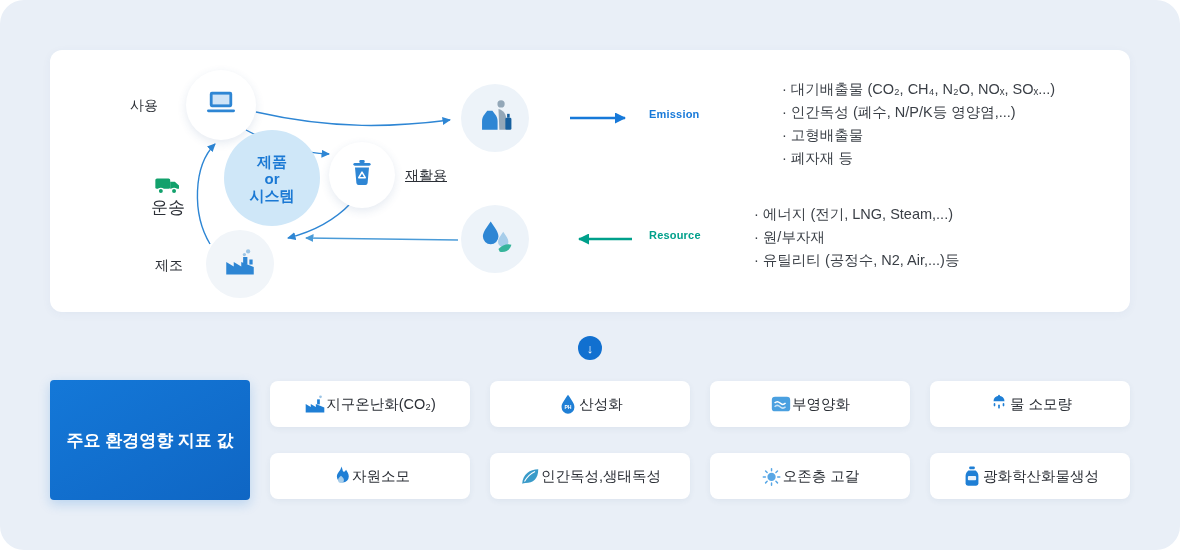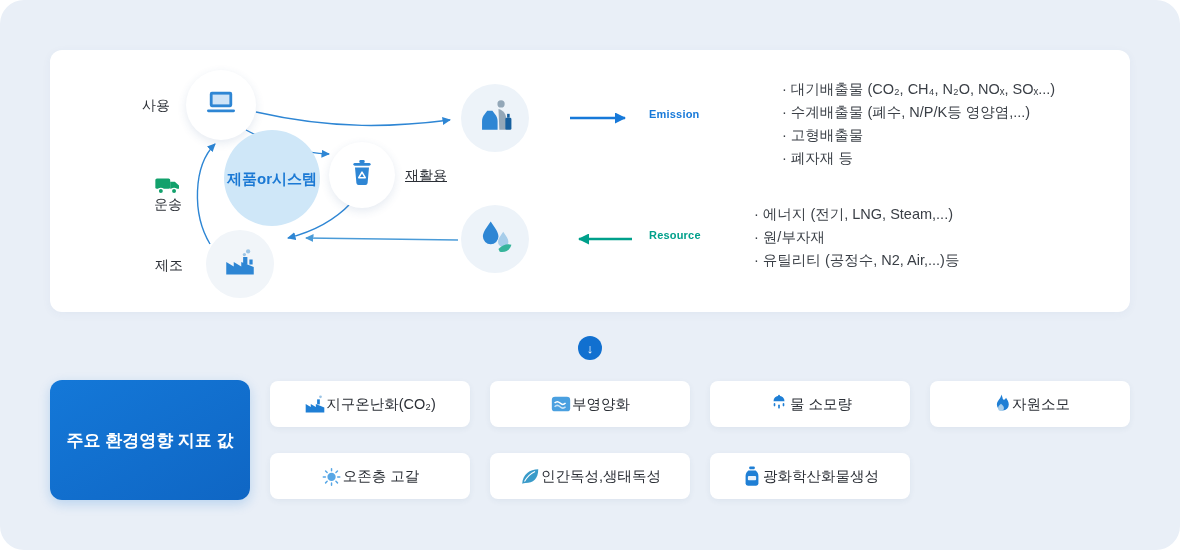--- a/index.html
+++ b/index.html
@@ -20,47 +20,47 @@
     display:flex; align-items:center; justify-content:center;
   }
   .node-use        { left:136px; top:20px;  width:70px; height:70px; background:#ffffff; box-shadow:0 3px 10px rgba(40,80,140,.12); }
   .node-recycle    { left:279px; top:92px;  width:66px; height:66px; background:#ffffff; box-shadow:0 3px 10px rgba(40,80,140,.12); }
   .node-manufacture{ left:156px; top:180px; width:68px; height:68px; background:#f1f5f9; }
   .node-waste      { left:411px; top:34px;  width:68px; height:68px; background:#edf3f9; }
   .node-resource   { left:411px; top:155px; width:68px; height:68px; background:#edf3f9; }
   .node-center {
     position:absolute; left:174px; top:80px; width:96px; height:96px;
     background:#cfe7f8; border-radius:50%;
-    display:flex; align-items:center; justify-content:center;
+    display:flex; flex-direction:column; align-items:center; justify-content:center;
     color:#1b79d4; font-weight:bold; font-size:15px; line-height:17px; z-index:2;
   }
   .cycle-label { position:absolute; font-size:14px; color:#2b2f36; }
-  .lbl-use        { left:80px;  top:47px;  width:52px; text-align:center; }
+  .lbl-use        { left:80px;  top:47px;  width:52px; text-align:left; }
   .lbl-recycle    { left:355px; top:117px;text-decoration:underline; }
   .lbl-manufacture{ left:90px;  top:207px; width:58px; text-align:center; }
-  .lbl-transport  { left:94px;  top:146px; width:48px; text-align:center; font-size:14px; }
+  .lbl-transport  { left:94px;  top:146px; width:48px; text-align:center; font-size:17px; }
   .transport-icon { position:absolute; left:104px; top:124px; width:28px; height:22px; }
   .flow-title { position:absolute; font-size:11px; font-weight:bold; letter-spacing:.2px; }
   .emission-title { left:599px; top:58px;  color:#1779d9; }
   .resource-title { left:599px; top:179px; color:#00a08b; }
   .list { position:absolute; left:704px; font-size:14.5px; color:#3a3f46; }
   .emission-list { top:28px;margin-left:28px; }
   .resource-list { top:153px; }
   .list-line { line-height:23px; white-space:nowrap; }
   
   .down-badge {
     position:absolute; left:578px; top:336px; width:24px; height:24px;
     background:#1170d0; border-radius:50%; color:#ffffff;
     display:flex; align-items:center; justify-content:center;
     font-size:13px; font-weight:bold;
   }
   
   .headline-box {
     position:absolute; left:50px; top:380px; width:200px; height:120px;
-    background:linear-gradient(150deg,#1478d8,#0f66c4); border-radius:12px;
+    background:linear-gradient(150deg,#1478d8,#0f66c4); border-radius:4px;
     display:flex; align-items:center; justify-content:center;
     color:#ffffff; font-size:17px; font-weight:bold; text-align:center;
     box-shadow:0 4px 12px rgba(18,114,209,.22);
   }
   .ind-grid {
     position:absolute; left:270px; top:381px;
     display:grid; grid-template-columns:repeat(4,200px); grid-auto-rows:46px;
     column-gap:20px; row-gap:26px;
   }
   .ind-card {
@@ -175,21 +175,21 @@
           <path d="M28 36c4.5-5.5 11-6.5 15-5-1.5 5.5-6.5 9.5-13.5 8z" fill="#36b49b"></path>
         </svg>
       </span>
     </div>
 
     <div class="flow-title emission-title">Emission</div>
     <div class="flow-title resource-title">Resource</div>
 
     <div class="list emission-list">
       <div class="list-line">· 대기배출물 (CO₂, CH₄, N₂O, NOₓ, SOₓ...)</div>
-      <div class="list-line">· 수계배출물 (폐수, N/P/K등 영양염,...)</div>
+      <div class="list-line">· 인간독성 (폐수, N/P/K등 영양염,...)</div>
       <div class="list-line">· 고형배출물</div>
       <div class="list-line">· 폐자재 등</div>
     </div>
     <div class="list resource-list">
       <div class="list-line">· 에너지 (전기, LNG, Steam,...)</div>
       <div class="list-line">· 원/부자재</div>
       <div class="list-line">· 유틸리티 (공정수, N2, Air,...)등</div>
     </div>
   </div>
 
@@ -205,20 +205,29 @@
       <span class="ind-icon">
         <svg viewBox="0 0 26 24">
           <circle cx="19.5" cy="3.5" r="1.6" fill="#9cc4e4"></circle>
           <rect x="15.5" y="6.5" width="3.2" height="6" fill="#1f7fd5"></rect>
           <path d="M2 22V12l6 3.5V12l6 3.5V12l10 4v6z" fill="#1f7fd5"></path>
         </svg>
       </span>
       <span>지구온난화(CO₂)</span>
     </div>
 
+    <div class="ind-card">
+      <span class="ind-icon">
+        <svg viewBox="0 0 24 24">
+          <path d="M12 2C7.5 8.5 5 11.8 5 15.5a7 7 0 0 0 14 0C19 11.8 16.5 8.5 12 2z" fill="#1f7fd5"></path>
+          <text x="12" y="17.5" font-size="5.6" fill="#ffffff" text-anchor="middle" font-weight="bold" font-family="inherit">PH</text>
+        </svg>
+      </span>
+      <span>산성화</span>
+    </div>
 
     <div class="ind-card">
       <span class="ind-icon">
         <svg viewBox="0 0 24 24">
           <rect x="2" y="4" width="20" height="16" rx="3.5" fill="#4aa0e0"></rect>
           <path d="M5 11c2-2 4-2 6 0s4 2 6 0" stroke="#ffffff" stroke-width="1.6" fill="none"></path>
           <path d="M5 15c2-2 4-2 6 0s4 2 6 0" stroke="#ffffff" stroke-width="1.6" fill="none" opacity=".7"></path>
         </svg>
       </span>
       <span>부영양화</span>
@@ -238,20 +247,30 @@
     </div>
 
     <div class="ind-card">
       <span class="ind-icon">
         <svg viewBox="0 0 24 24">
           <path d="M12 1.5c.8 3.8-4.5 6.5-4.5 11a6.5 6.5 0 0 0 13 0c0-3-1.8-5-3-7.2-.9 1.8-1.9 2.5-2.9 1.9-1.1-.7-.6-3.6-2.6-5.7z" fill="#1f7fd5"></path>
           <path d="M12 19.5a3.2 3.2 0 0 1-3.2-3.2c0-1.8 1.6-3 3.2-4.6 1.6 1.6 3.2 2.8 3.2 4.6A3.2 3.2 0 0 1 12 19.5z" fill="#a7cdea"></path>
         </svg>
       </span>
       <span>자원소모</span>
+    </div>
+
+    <div class="ind-card">
+      <span class="ind-icon">
+        <svg viewBox="0 0 24 24">
+          <path d="M3.5 20.5C4 10 12 4.5 21 4.5 21 15 15.5 19.5 7 19.5c-1.2 0-2.4.3-3.5 1z" fill="#3a9bc9"></path>
+          <path d="M6 18C9 12.5 13 9 17.5 7" stroke="#ffffff" stroke-width="1.2" fill="none"></path>
+        </svg>
+      </span>
+      <span>인간독성,생태독성</span>
     </div>
 
     <div class="ind-card">
       <span class="ind-icon">
         <svg viewBox="0 0 24 24">
           <circle cx="11.5" cy="13" r="4.5" fill="#58a7e6"></circle>
           <g stroke="#58a7e6" stroke-width="1.6" stroke-linecap="round">
             <line x1="11.5" y1="4" x2="11.5" y2="6.3"></line>
             <line x1="11.5" y1="19.7" x2="11.5" y2="22"></line>
             <line x1="2.5" y1="13" x2="4.8" y2="13"></line>
@@ -262,30 +281,20 @@
             <line x1="16.3" y1="8.2" x2="18" y2="6.5"></line>
           </g>
         </svg>
       </span>
       <span>오존층 고갈</span>
     </div>
 
     <div class="ind-card">
       <span class="ind-icon">
         <svg viewBox="0 0 24 24">
-          <path d="M3.5 20.5C4 10 12 4.5 21 4.5 21 15 15.5 19.5 7 19.5c-1.2 0-2.4.3-3.5 1z" fill="#3a9bc9"></path>
-          <path d="M6 18C9 12.5 13 9 17.5 7" stroke="#ffffff" stroke-width="1.2" fill="none"></path>
-        </svg>
-      </span>
-      <span>인간독성,생태독성</span>
-    </div>
-
-    <div class="ind-card">
-      <span class="ind-icon">
-        <svg viewBox="0 0 24 24">
           <rect x="9" y="1.5" width="6" height="3" rx="1" fill="#1f7fd5"></rect>
           <path d="M8 6h8c2 1.8 3 3.6 3 6v8a2.5 2.5 0 0 1-2.5 2.5h-9A2.5 2.5 0 0 1 5 20v-8c0-2.4 1-4.2 3-6z" fill="#1f7fd5"></path>
           <rect x="7.5" y="12" width="9" height="4.5" rx="1" fill="#ffffff" opacity=".9"></rect>
         </svg>
       </span>
       <span>광화학산화물생성</span>
     </div>
 
   </div>
 </div>

